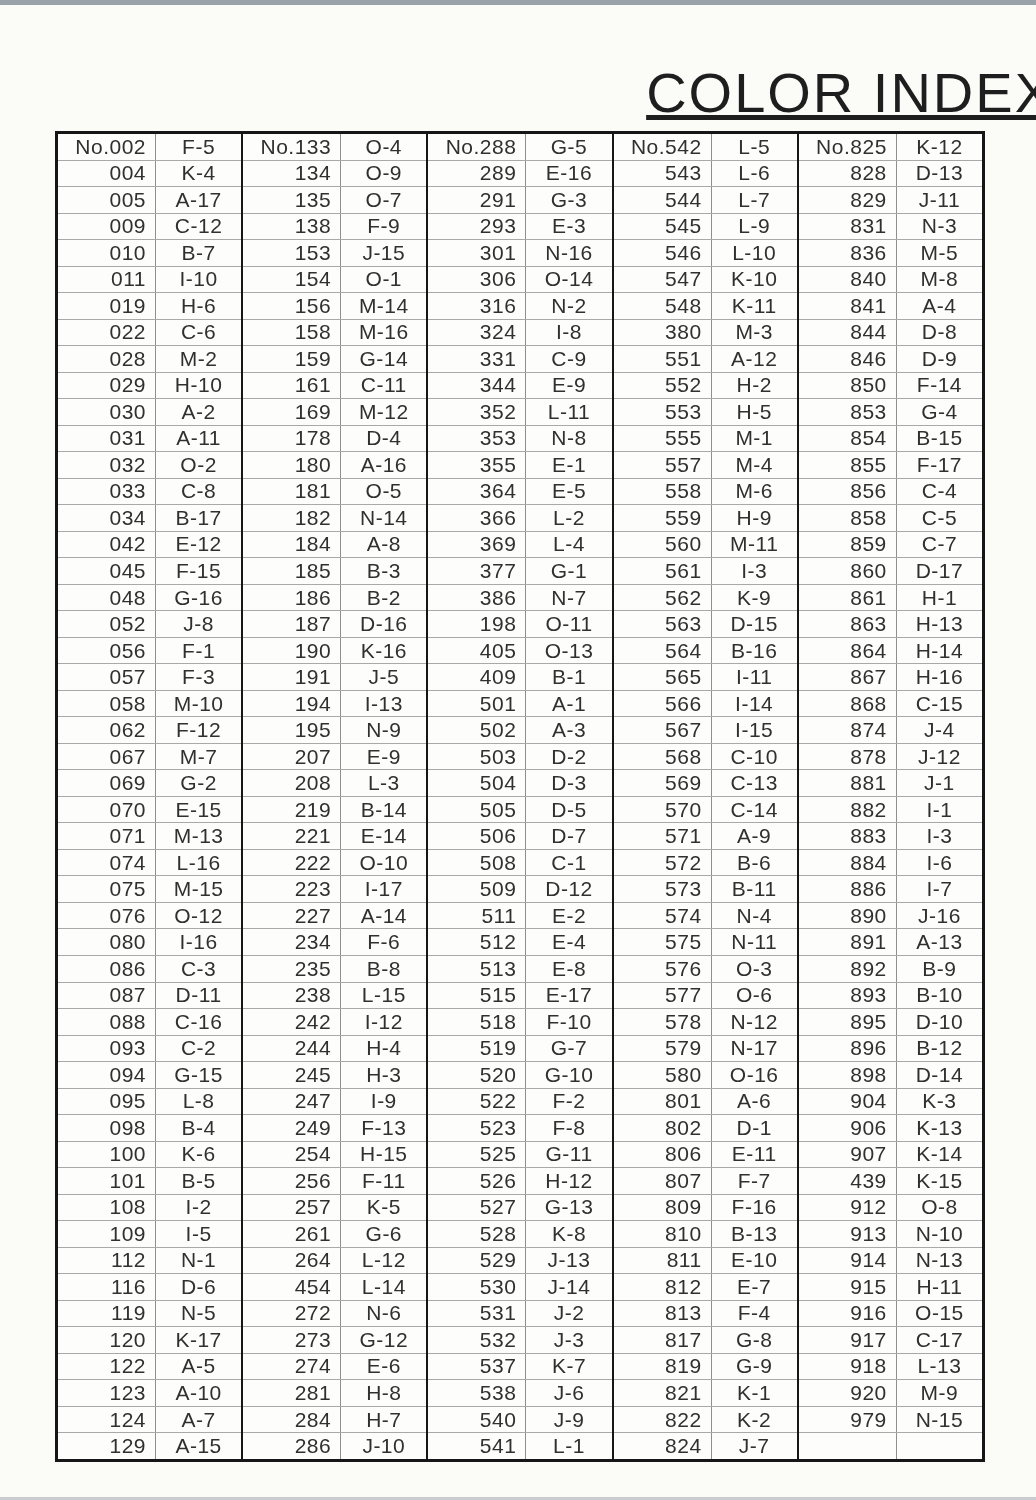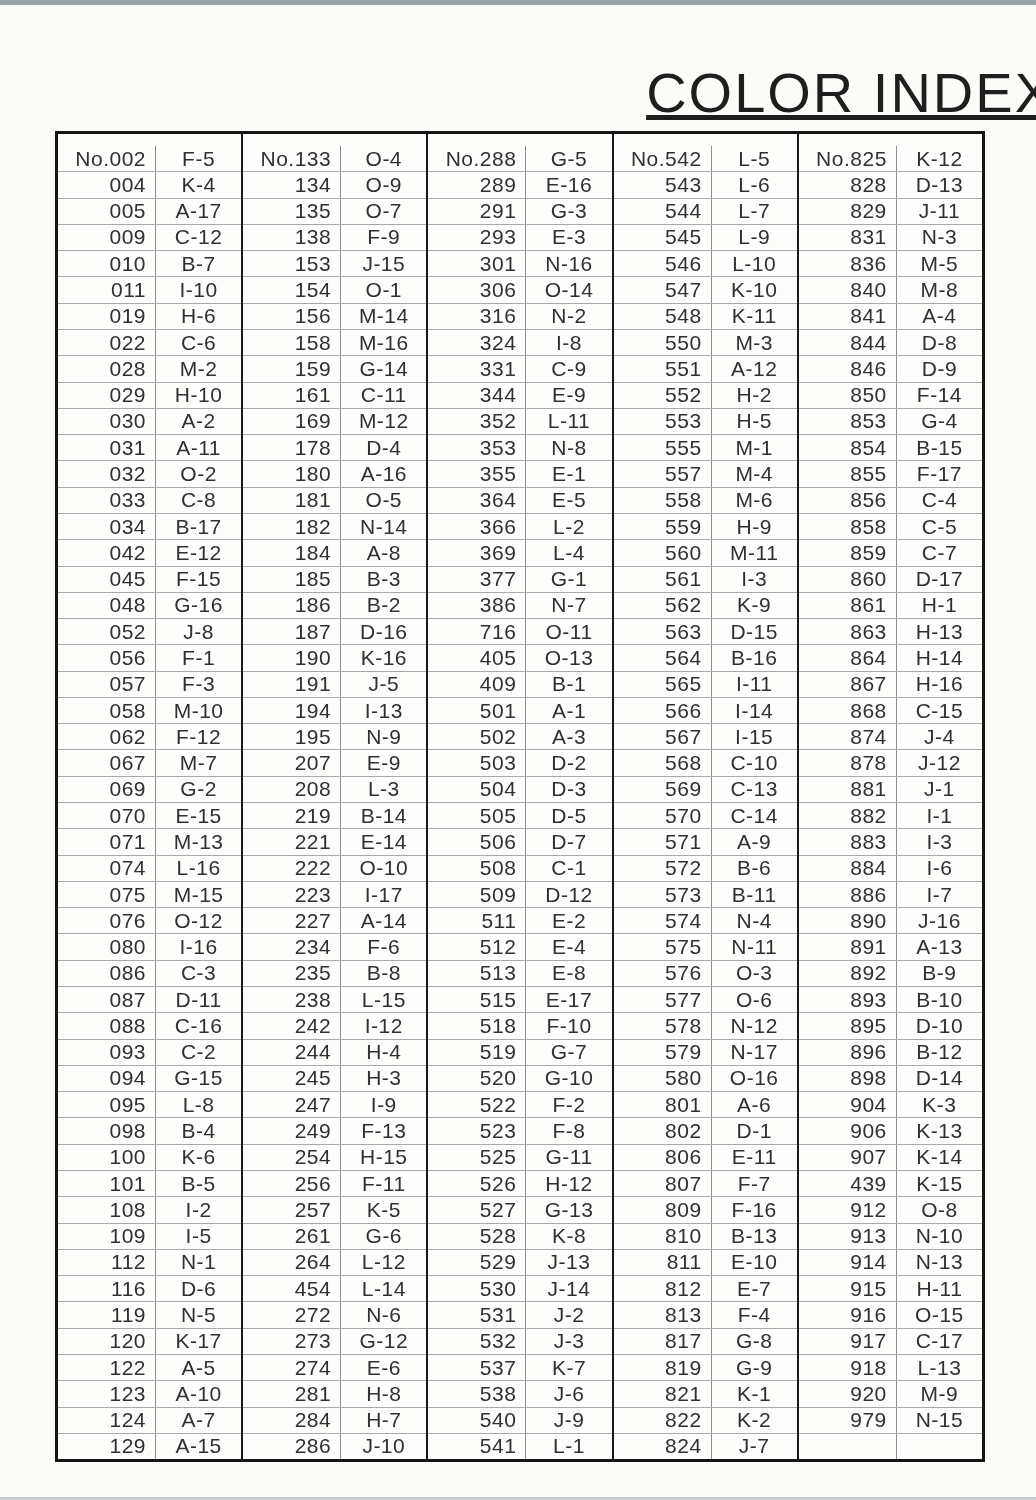--- a/index.html
+++ b/index.html
@@ -65,21 +65,20 @@
   .trow {
     flex: 1 1 0;
     display: flex;
     align-items: stretch;
     border-top: 1px solid #a9a9a9;
     box-sizing: border-box;
     min-height: 0;
   }
   .trow:first-child {
     border-top: none;
-    margin-top: 12px;
   }
   .cell-no {
     flex: 0 0 53.5%;
     box-sizing: border-box;
     display: flex;
     align-items: center;
     justify-content: flex-end;
     padding-right: 9px;
     border-right: 1px solid #8f8f8f;
     font-size: 21px;
@@ -577,21 +576,21 @@
       </div>
       <div class="trow">
         <div class="cell-no">377</div>
         <div class="cell-code">G-1</div>
       </div>
       <div class="trow">
         <div class="cell-no">386</div>
         <div class="cell-code">N-7</div>
       </div>
       <div class="trow">
-        <div class="cell-no">716</div>
+        <div class="cell-no">198</div>
         <div class="cell-code">O-11</div>
       </div>
       <div class="trow">
         <div class="cell-no">405</div>
         <div class="cell-code">O-13</div>
       </div>
       <div class="trow">
         <div class="cell-no">409</div>
         <div class="cell-code">B-1</div>
       </div>
@@ -735,21 +734,21 @@
       </div>
       <div class="trow">
         <div class="cell-no">547</div>
         <div class="cell-code">K-10</div>
       </div>
       <div class="trow">
         <div class="cell-no">548</div>
         <div class="cell-code">K-11</div>
       </div>
       <div class="trow">
-        <div class="cell-no">550</div>
+        <div class="cell-no">380</div>
         <div class="cell-code">M-3</div>
       </div>
       <div class="trow">
         <div class="cell-no">551</div>
         <div class="cell-code">A-12</div>
       </div>
       <div class="trow">
         <div class="cell-no">552</div>
         <div class="cell-code">H-2</div>
       </div>

